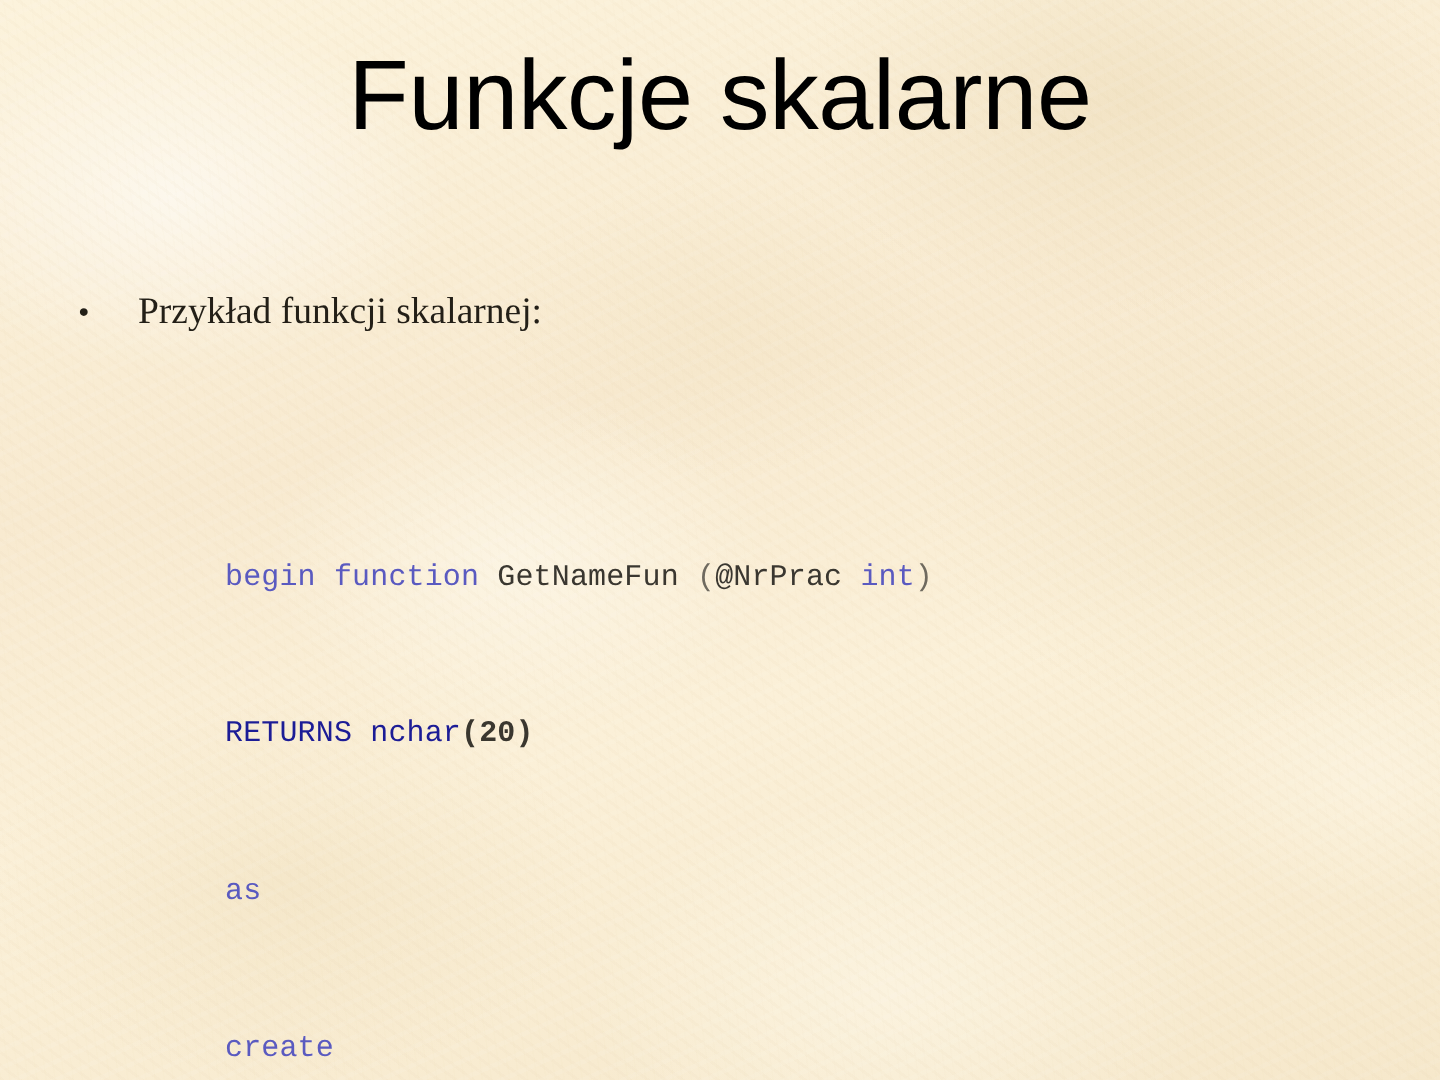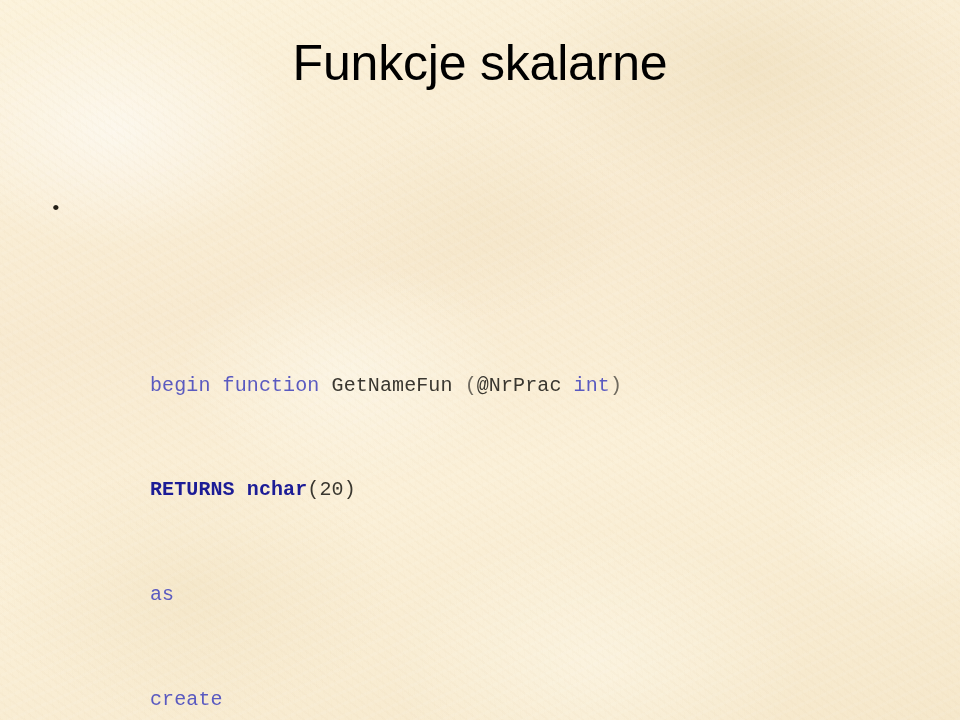--- a/index.html
+++ b/index.html
@@ -48,21 +48,21 @@
   #slide > * { position: relative; z-index: 1; }
 
   
   .slide-title {
     position: absolute;
     top: 34px;
     left: 0;
     width: 960px;
     text-align: center;
     font-family: "Liberation Sans", "DejaVu Sans", sans-serif;
-    font-size: 50px;
+    font-size: 66px;
     line-height: 58px;
     font-weight: 400;
     color: #000000;
     letter-spacing: -0.2px;
     white-space: nowrap;
   }
 
   
   .bullet-row {
     position: absolute;
@@ -93,35 +93,36 @@
     line-height: 26.2px;
     white-space: pre;
     letter-spacing: 0.1px;
   }
   #code-definition { top: 204px; left: 150px; }
 
   .code-line { display: block; height: 26.2px; }
 
   
   .tok-kw      { color: #5a5ac0; }                      
-  .tok-kw-b    { color: #1c1c96; font-weight: bold; }   
+  .tok-kw-b    { color: #1c1c96; font-weight: normal; }   
   .tok-id      { color: #3a3730; }   
   .tok-punct   { color: #6f6a5f; }                      
-  .tok-punct-b { color: #3a372f; font-weight: normal; }   
+  .tok-punct-b { color: #3a372f; font-weight: bold; }   
   .tok-type    { color: #5a5ac0; }                      
 </style>
 </head>
 <body>
 
 <div id="slide">
 
   <div class="slide-title">Funkcje skalarne</div>
 
   <div class="bullet-row" id="bullet-przyklad">
     <span class="bullet-dot">•</span>
+    <span class="bullet-text">Przykład funkcji skalarnej:</span>
   </div>
 
   <div class="code-block" id="code-definition">
 
     <span class="code-line"><span class="tok-kw">begin function </span><span class="tok-id">GetNameFun </span><span class="tok-punct">(</span><span class="tok-id">@NrPrac </span><span class="tok-type">int</span><span class="tok-punct">)</span></span>
 
     <span class="code-line"><span class="tok-kw-b">RETURNS nchar</span><span class="tok-punct-b">(20)</span></span>
 
     <span class="code-line"><span class="tok-kw">as</span></span>
 

